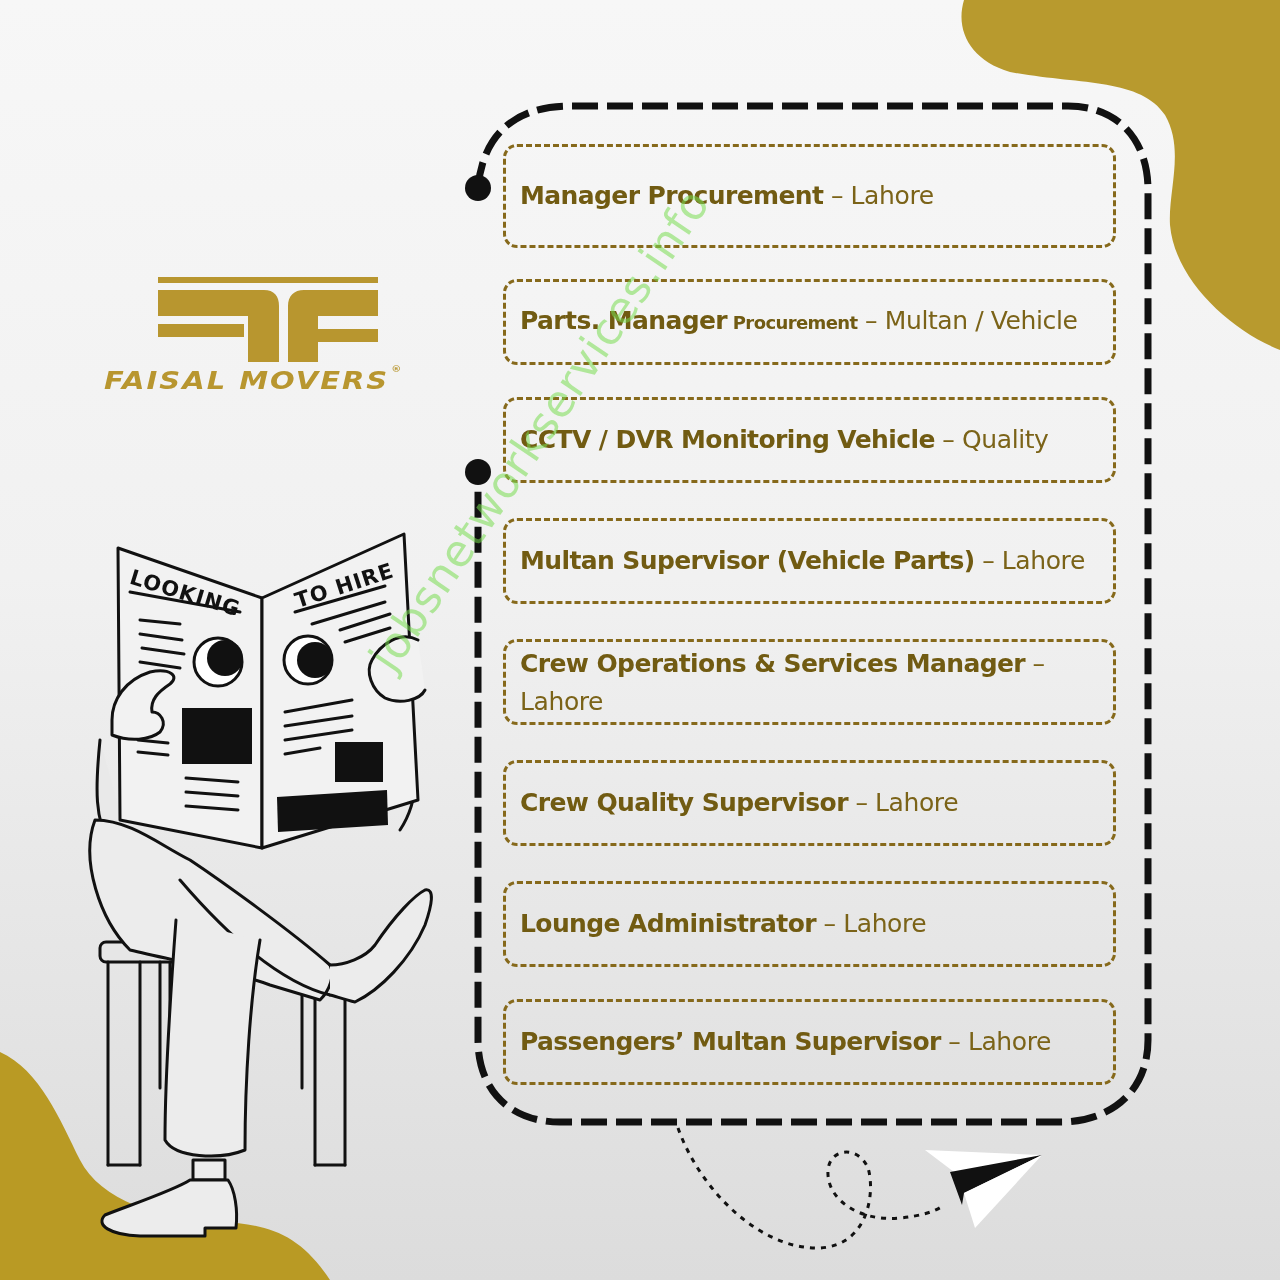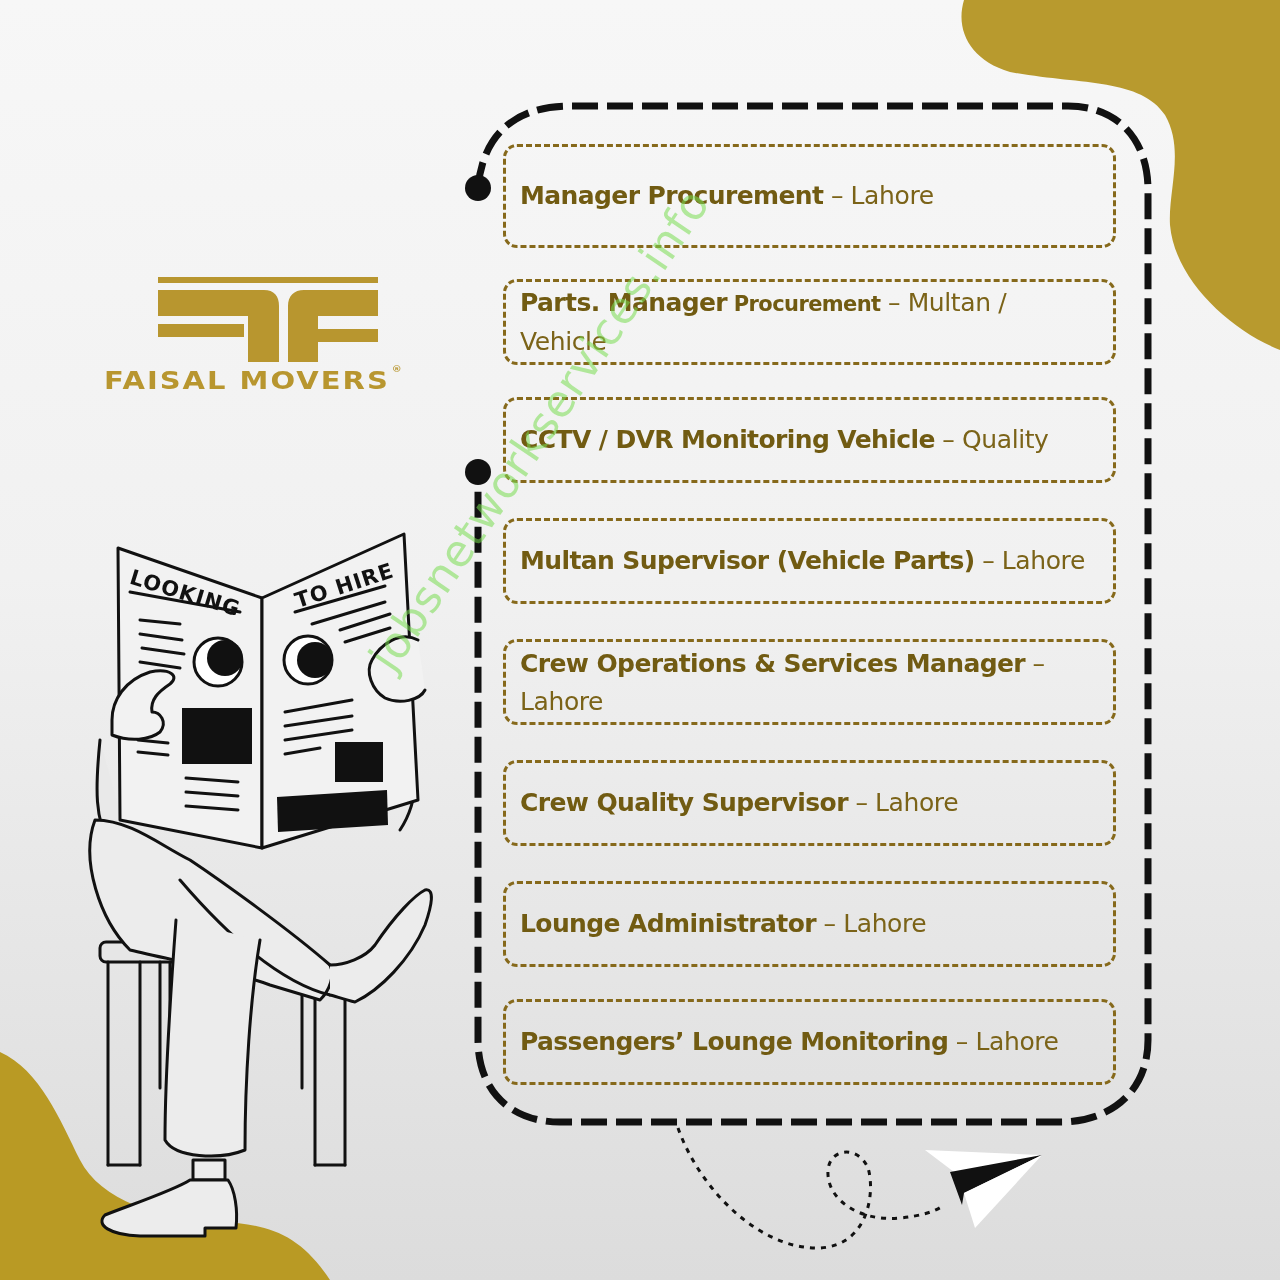--- a/index.html
+++ b/index.html
@@ -2,38 +2,38 @@
 <html><head>
 <meta charset="utf-8">
 <style>
   html, body { margin: 0; padding: 0; }
   body {
     width: 1280px; height: 1280px; overflow: hidden; position: relative;
     background: linear-gradient(180deg, #f7f7f7 0%, #f1f1f1 45%, #dcdcdc 100%);
     font-family: "DejaVu Sans", "Liberation Sans", sans-serif;
   }
   .layer { position: absolute; left: 0; top: 0; }
-  .logo { position: absolute; left: 104px; top: 274px; width: 350px; height: 130px; }
+  .logo { position: absolute; left: 104px; top: 274px; width: 350px; height: 130px; font-style: italic; }
   .logo-word {
     position: absolute; left: 0; top: 92px; width: 350px;
     font-family: "DejaVu Sans", sans-serif; font-weight: bold; font-size: 29px;
     letter-spacing: 2px; color: #b8962f; white-space: nowrap;
     transform: scaleY(0.85); transform-origin: left top;
   }
   .logo-reg { font-size: 10px; vertical-align: top; position: relative; top: -2px; margin-left: 2px; }
   .job-list { position: absolute; left: 503px; top: 0; width: 617px; }
   .job {
     position: absolute; left: 0; width: 613px; box-sizing: border-box;
     border: 3px dashed #86691b; border-radius: 14px;
     display: flex; align-items: center; padding: 0 14px;
     color: #7b6318; font-size: 25px; line-height: 38px;
     font-family: "DejaVu Sans", "Liberation Sans", sans-serif;
   }
   .job .title { font-weight: bold; color: #715b12; letter-spacing: -0.6px; }
-  .job .title .small { font-size: 21px; }
+  .job .title .small { font-size: 18px; }
   .job .loc { font-weight: normal; color: #7b6318; letter-spacing: -0.4px; }
   .job.wrap { align-items: center; padding-top: 2px; }
   .watermark {
     position: absolute; left: 380px; top: 640px; width: 600px;
     font-family: "DejaVu Sans", sans-serif; font-size: 44px; color: rgba(120, 220, 80, 0.55);
     transform: rotate(-56deg); transform-origin: left center; white-space: nowrap;
     letter-spacing: 1px; pointer-events: none;
   }
   .news-head {
     position: absolute; font-family: "DejaVu Sans", sans-serif; font-weight: bold;
@@ -153,17 +153,17 @@
   <div class="job wrap" style="top:639px;height:86px;">
     <span><span class="title">Crew Operations &amp; Services Manager</span><span class="loc"> –</span><br><span class="loc">Lahore</span></span>
   </div>
   <div class="job" style="top:760px;height:86px;">
     <span><span class="title">Crew Quality Supervisor</span><span class="loc"> – </span><span class="loc">Lahore</span></span>
   </div>
   <div class="job" style="top:881px;height:86px;">
     <span><span class="title">Lounge Administrator</span><span class="loc"> – </span><span class="loc">Lahore</span></span>
   </div>
   <div class="job" style="top:999px;height:86px;">
-    <span><span class="title">Passengers’ Lounge Monitoring</span><span class="loc"> – </span><span class="loc">Lahore</span></span>
+    <span><span class="title">Passengers’ Multan Supervisor</span><span class="loc"> – </span><span class="loc">Lahore</span></span>
   </div>
 </div>
 
 <div class="watermark">jobsnetworkservices.info</div>
 
 </body></html>

